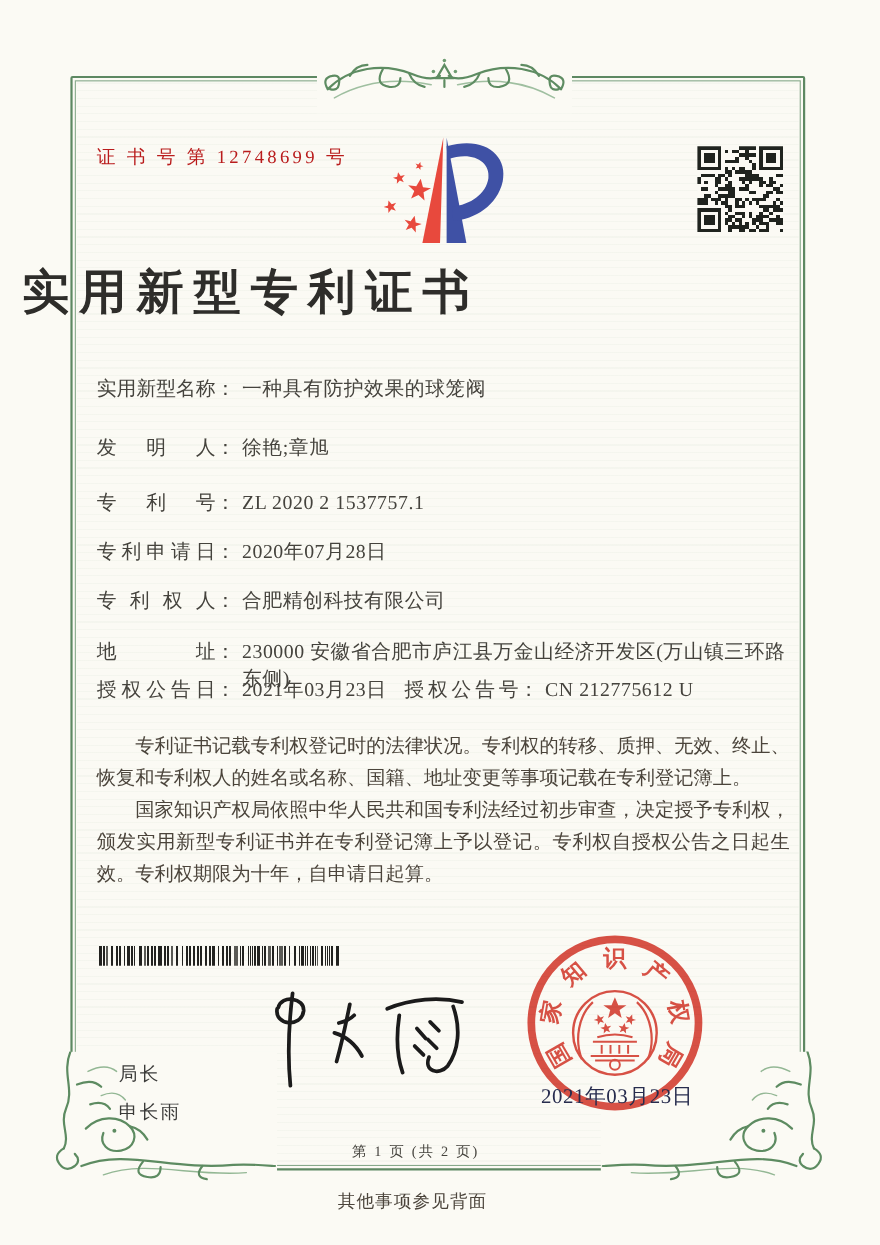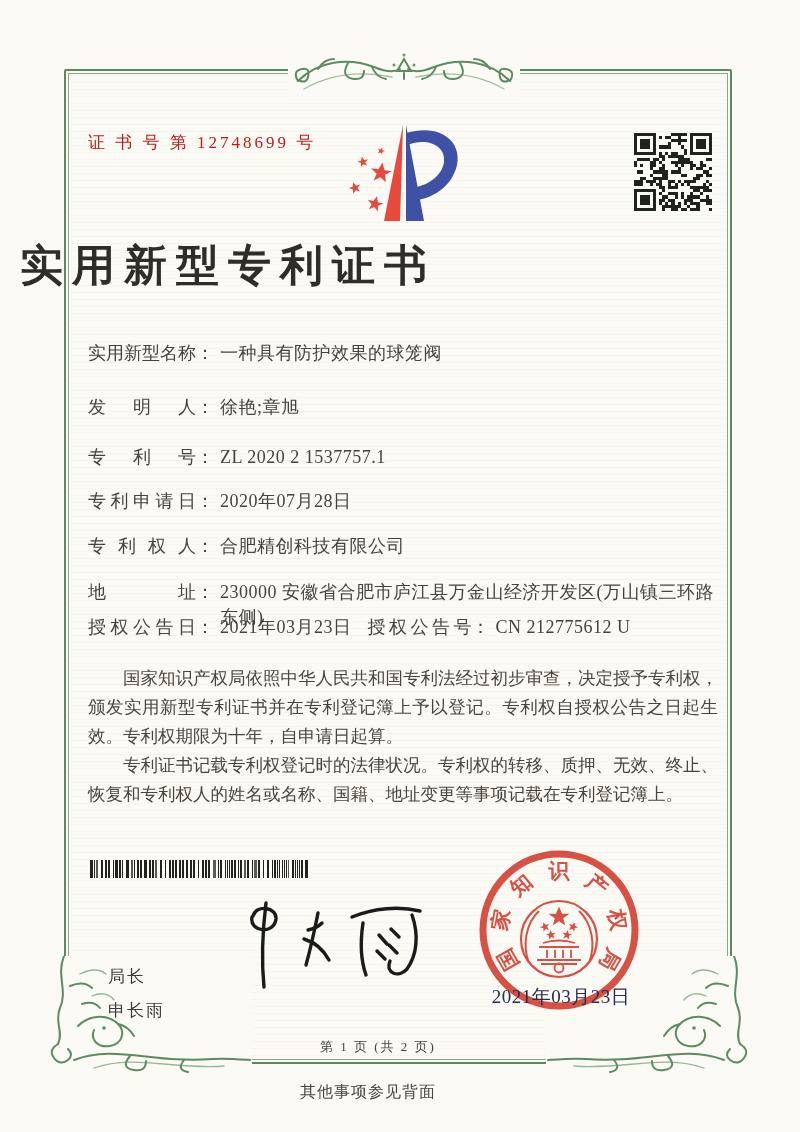--- a/index.html
+++ b/index.html
@@ -47,21 +47,21 @@
   .body-text p{margin:0;text-indent:2em;}
   
   .barcode{left:90px;top:860px;width:220px;height:18px;}
   .director{left:108px;top:960px;font-family:"Liberation Sans","DejaVu Sans",sans-serif;
     font-size:17px;color:#3a3a38;line-height:34px;letter-spacing:2px;}
   .autograph{left:232px;top:893px;width:205px;height:102px;}
   .seal{left:476px;top:846px;width:166px;height:170px;mix-blend-mode:multiply;opacity:0.93;}
   .seal-date{left:486px;top:984px;width:150px;text-align:center;
     font-size:19px;color:#272c4e;letter-spacing:0.5px;}
   .page-num{left:288px;top:1038px;width:180px;text-align:center;font-size:13px;letter-spacing:2px;color:#45433d;}
-  .back-note{left:300px;top:1082px;width:150px;text-align:left;font-size:16px;color:#4b443b;letter-spacing:1px;}
+  .back-note{left:300px;top:1082px;width:150px;text-align:center;font-size:16px;color:#4b443b;letter-spacing:1px;}
   
   .orn{pointer-events:none;}
   .orn-top{left:288px;top:42px;width:232px;height:62px;}
   .orn-bl{left:34px;top:956px;width:218px;height:122px;}
   .orn-br{left:546px;top:956px;width:218px;height:122px;transform:scaleX(-1);}
 </style>
 </head>
 <body>
 
 <div class="abs frame-outer">
@@ -407,22 +407,22 @@
     <span class="fcolon">：</span>
     <span class="fvalue">2021年03月23日</span>
   <span class="pair2">
     <span class="flabel">授权公告号</span>
       <span class="fcolon">：</span>
       <span class="fvalue">CN 212775612 U</span>
   </span>
 </div>
 
 <div class="abs body-text">
+  <p>专利证书记载专利权登记时的法律状况。专利权的转移、质押、无效、终止、恢复和专利权人的姓名或名称、国籍、地址变更等事项记载在专利登记簿上。</p>
   <p>国家知识产权局依照中华人民共和国专利法经过初步审查，决定授予专利权，颁发实用新型专利证书并在专利登记簿上予以登记。专利权自授权公告之日起生效。专利权期限为十年，自申请日起算。</p>
-  <p>专利证书记载专利权登记时的法律状况。专利权的转移、质押、无效、终止、恢复和专利权人的姓名或名称、国籍、地址变更等事项记载在专利登记簿上。</p>
 </div>
 
 <svg class="abs barcode" id="barcode-svg" viewBox="0 0 220 18" preserveAspectRatio="none" shape-rendering="crispEdges">
     <rect x="0" y="0" width="3" height="18" fill="#22221f"></rect>
     <rect x="4" y="0" width="1" height="18" fill="#22221f"></rect>
     <rect x="6" y="0" width="2" height="18" fill="#5a5a55"></rect>
     <rect x="11" y="0" width="2" height="18" fill="#22221f"></rect>
     <rect x="15" y="0" width="2" height="18" fill="#22221f"></rect>
     <rect x="18" y="0" width="2" height="18" fill="#22221f"></rect>
     <rect x="23" y="0" width="1" height="18" fill="#22221f"></rect>

